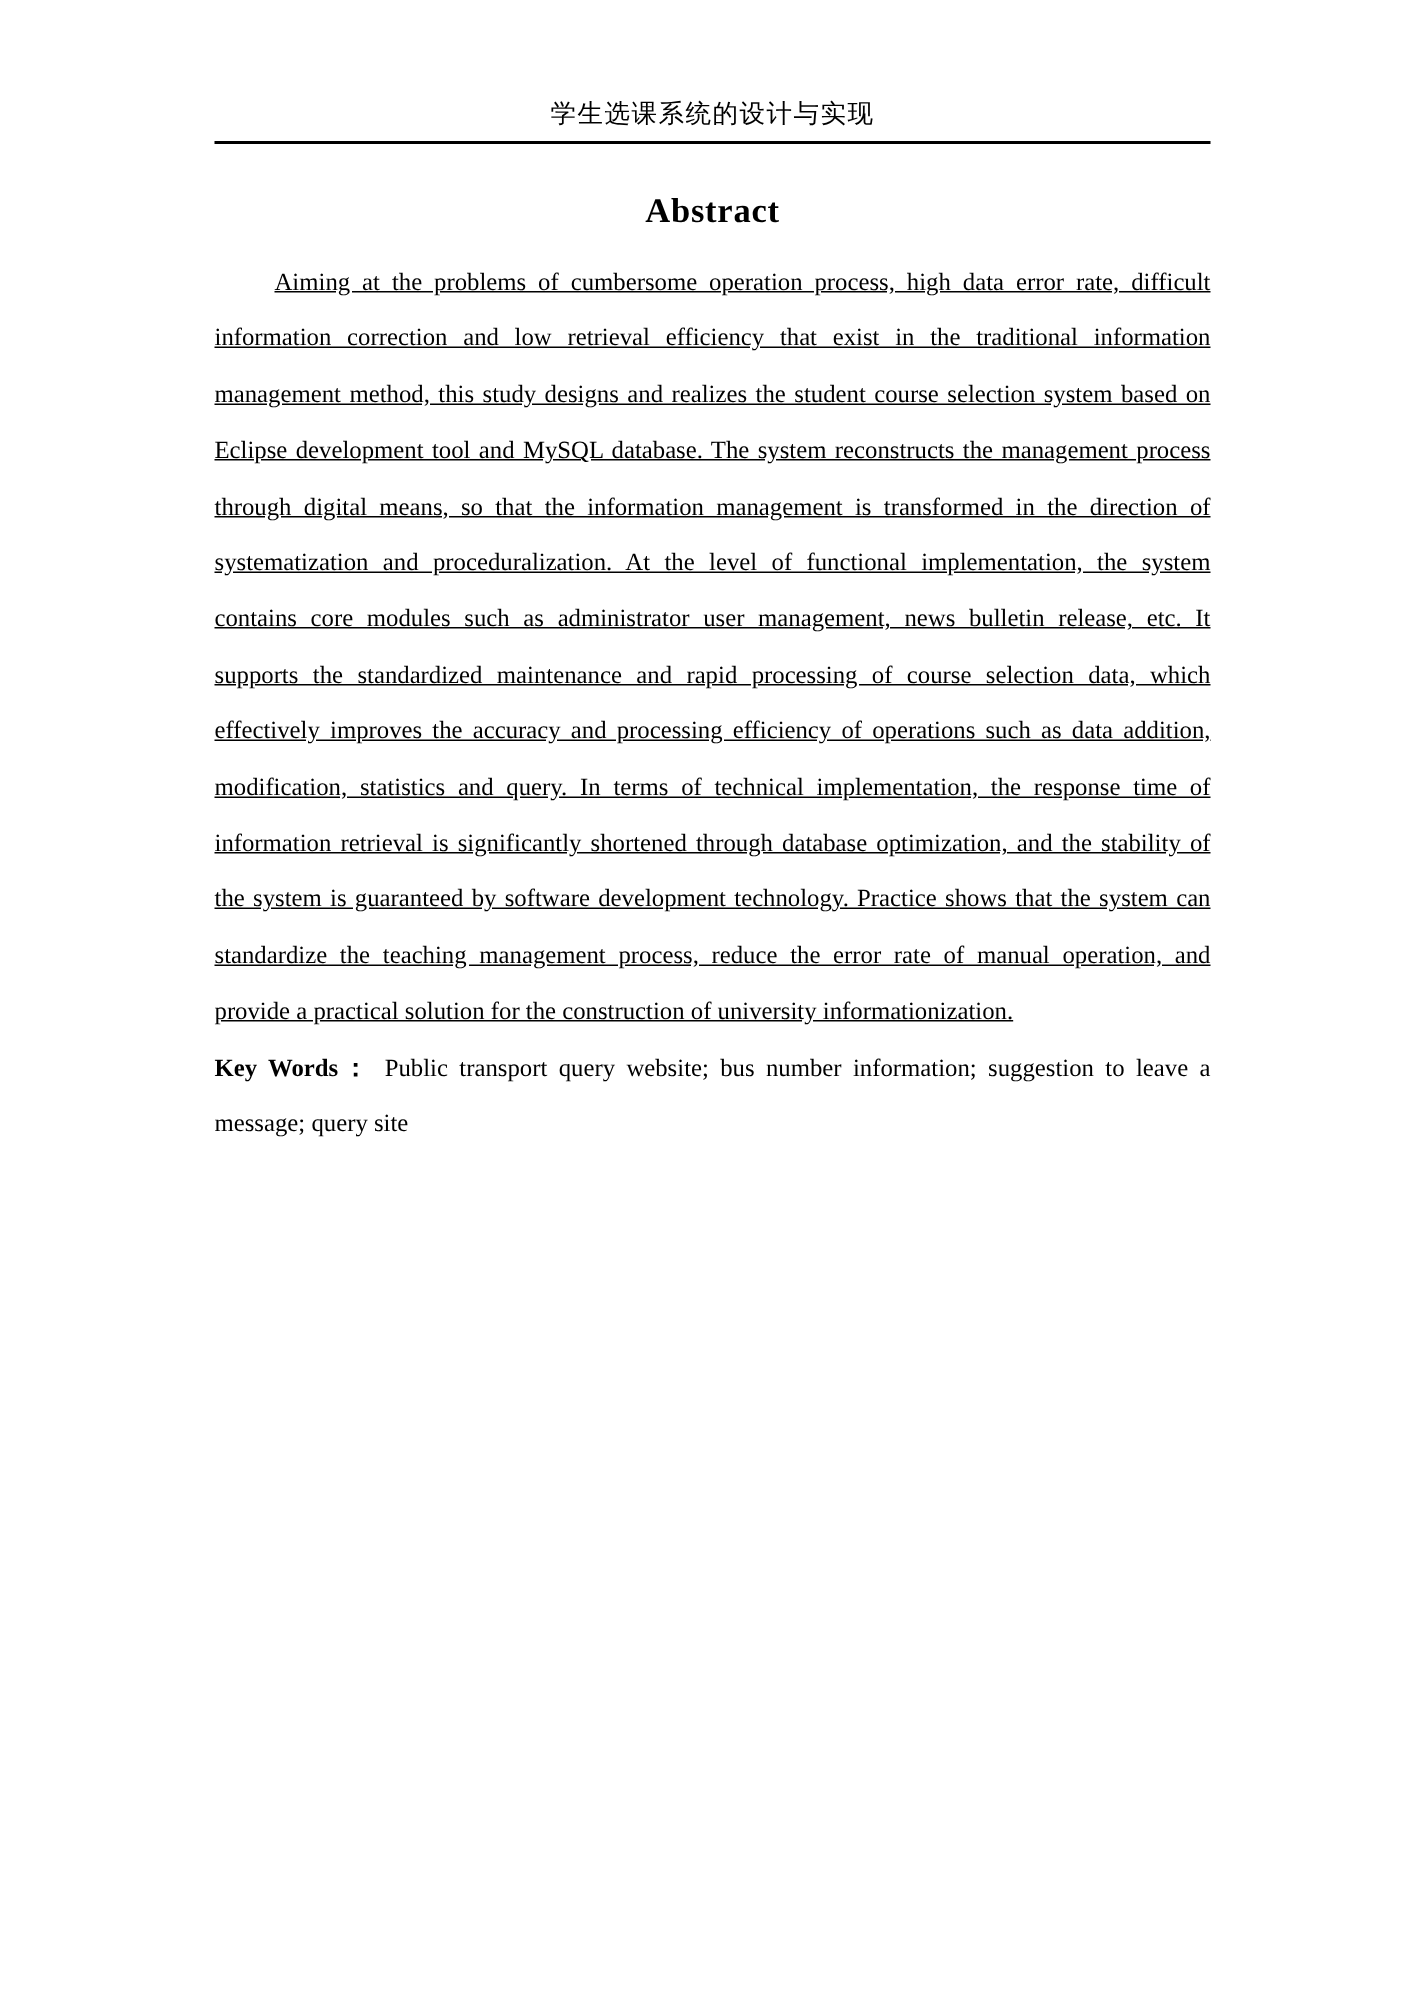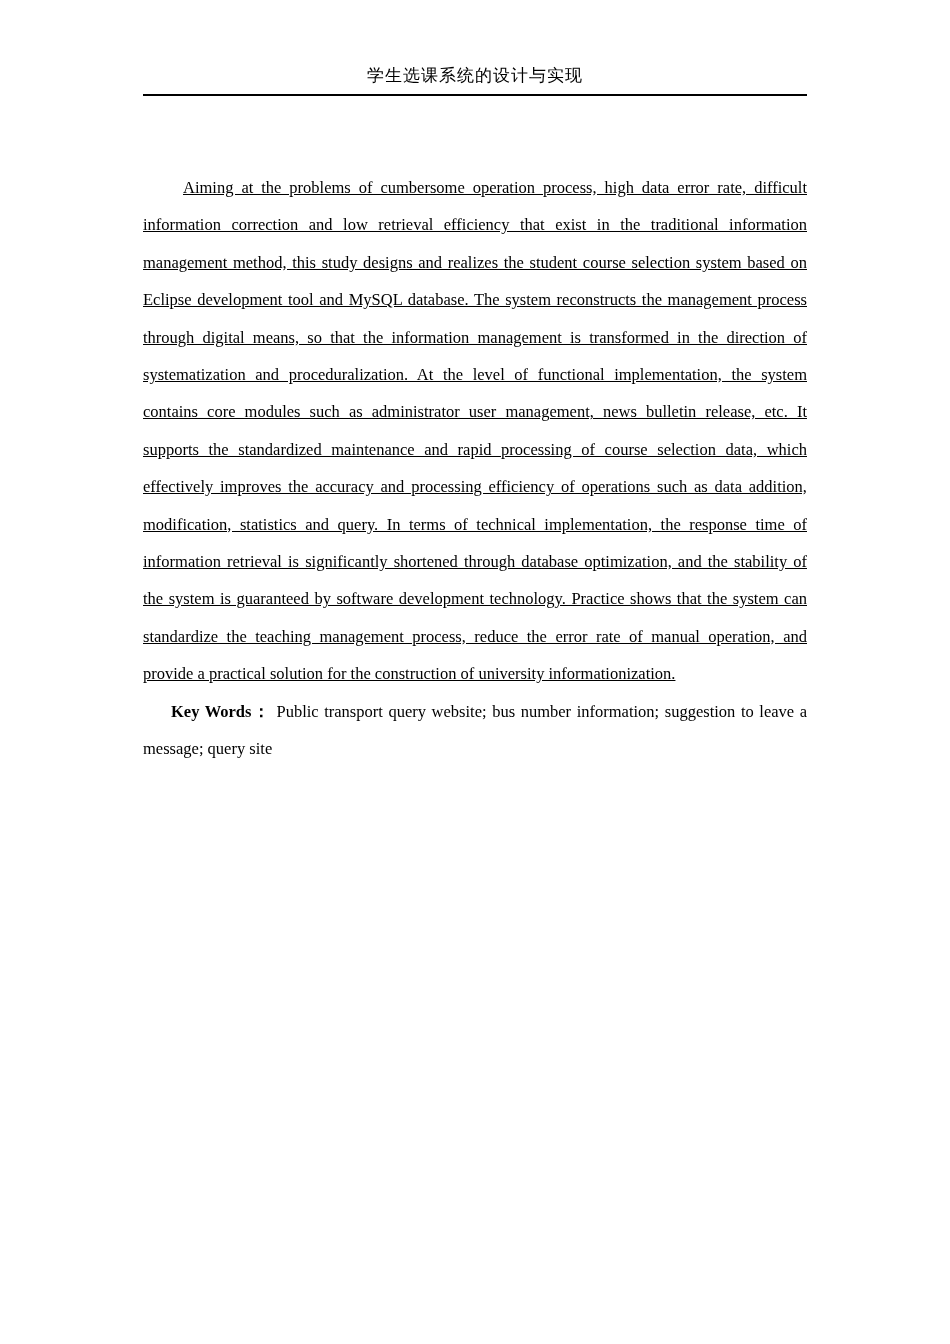--- a/index.html
+++ b/index.html
@@ -64,41 +64,41 @@
     text-indent: 40px;
     text-decoration: underline;
   }
 
   .keywords-paragraph {
     text-align: justify;
   }
 
   .keywords-label {
     font-weight: bold;
-    margin-left: 28px;
   }
 
   .page-number {
     position: absolute;
     top: 1238px;
     left: 0;
     width: 950px;
     text-align: center;
     font-size: 14px;
   }
 </style>
 </head>
 <body>
 
 <div class="page">
 
   <div class="header-text">学生选课系统的设计与实现</div>
 
   <div class="header-rule"></div>
 
+  <div class="page-title">Abstract</div>
 
   <div class="content">
     <p class="abstract-paragraph">Aiming at the problems of cumbersome operation process, high data error rate, difficult information correction and low retrieval efficiency that exist in the traditional information management method, this study designs and realizes the student course selection system based on Eclipse development tool and MySQL database. The system reconstructs the management process through digital means, so that the information management is transformed in the direction of systematization and proceduralization. At the level of functional implementation, the system contains core modules such as administrator user management, news bulletin release, etc. It supports the standardized maintenance and rapid processing of course selection data, which effectively improves the accuracy and processing efficiency of operations such as data addition, modification, statistics and query. In terms of technical implementation, the response time of information retrieval is significantly shortened through database optimization, and the stability of the system is guaranteed by software development technology. Practice shows that the system can standardize the teaching management process, reduce the error rate of manual operation, and provide a practical solution for the construction of university informationization.</p>
 
     <p class="keywords-paragraph">
       <span class="keywords-label">Key Words：</span><span> Public transport query website; bus number information; suggestion to leave a message; query site</span>
     </p>
   </div>
 
   <div class="page-number">II</div>

